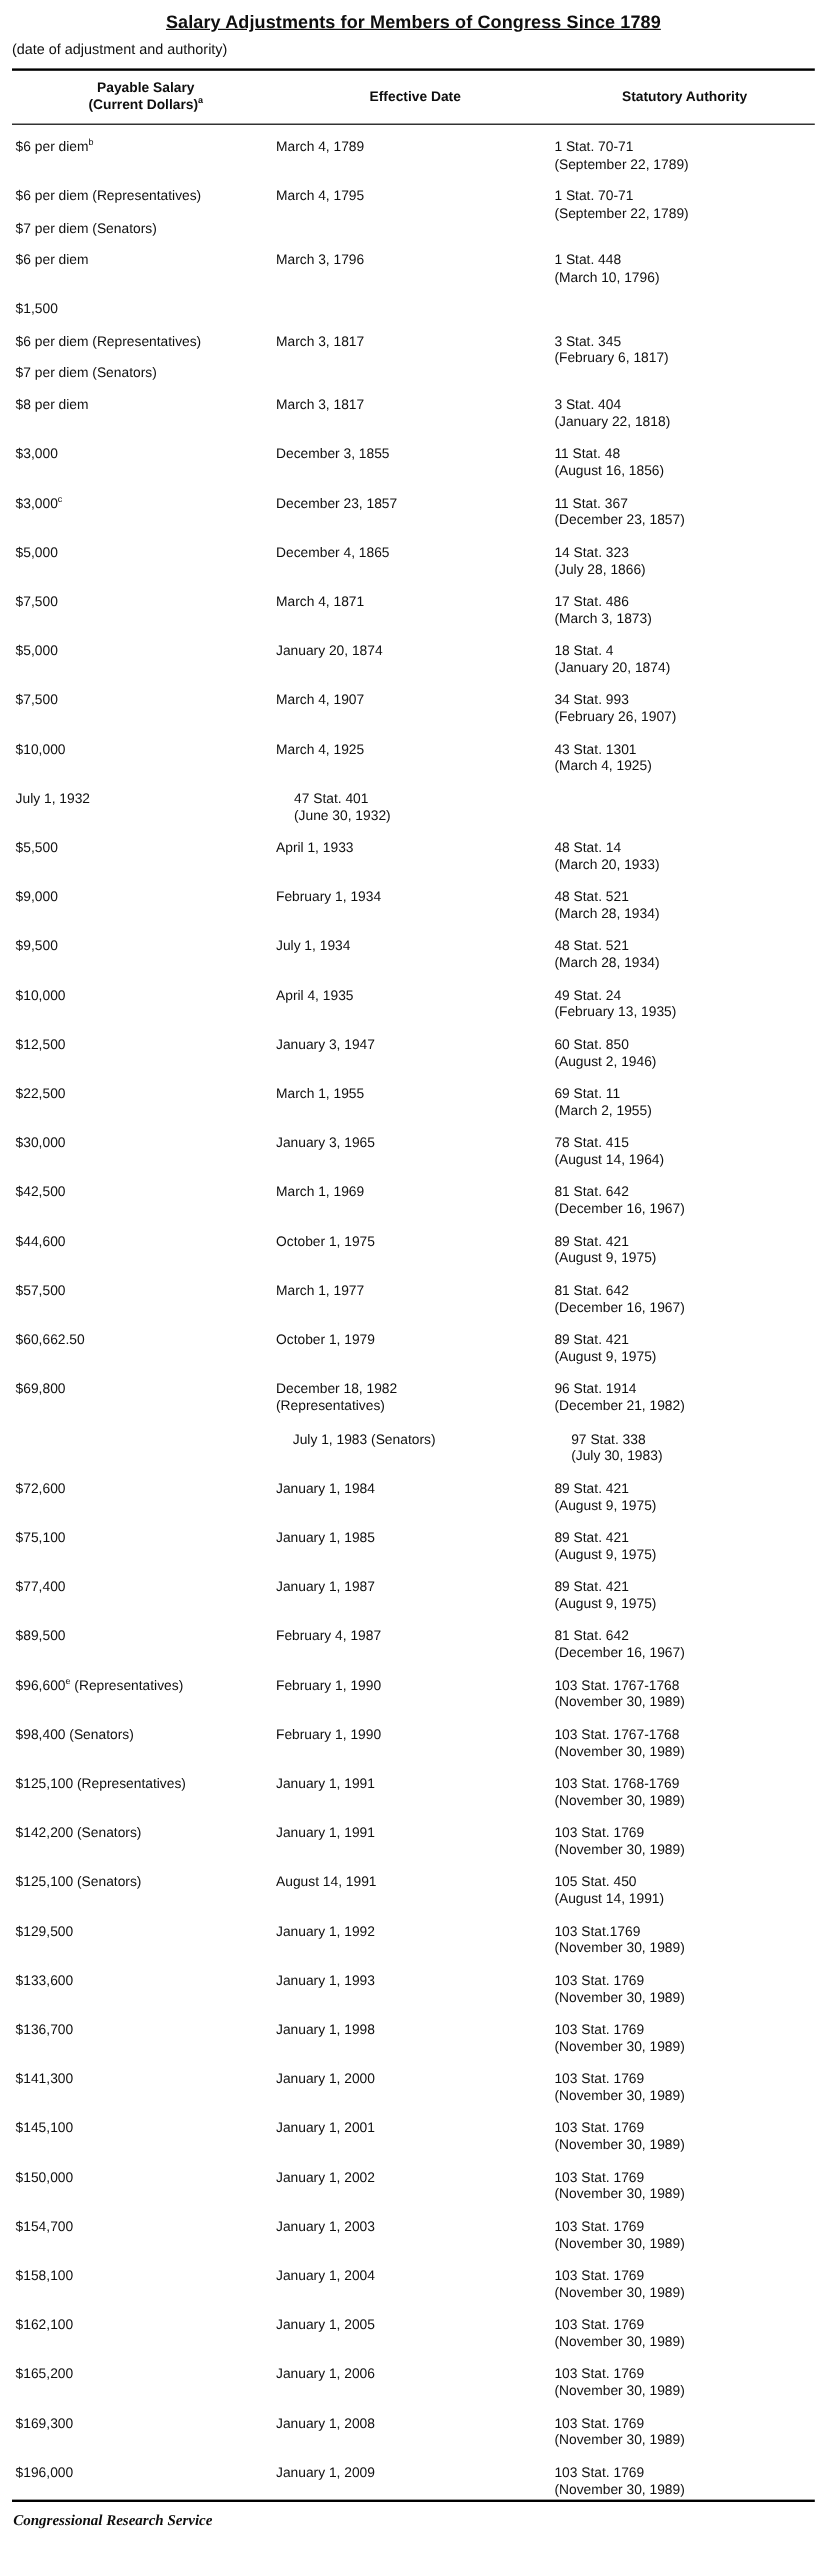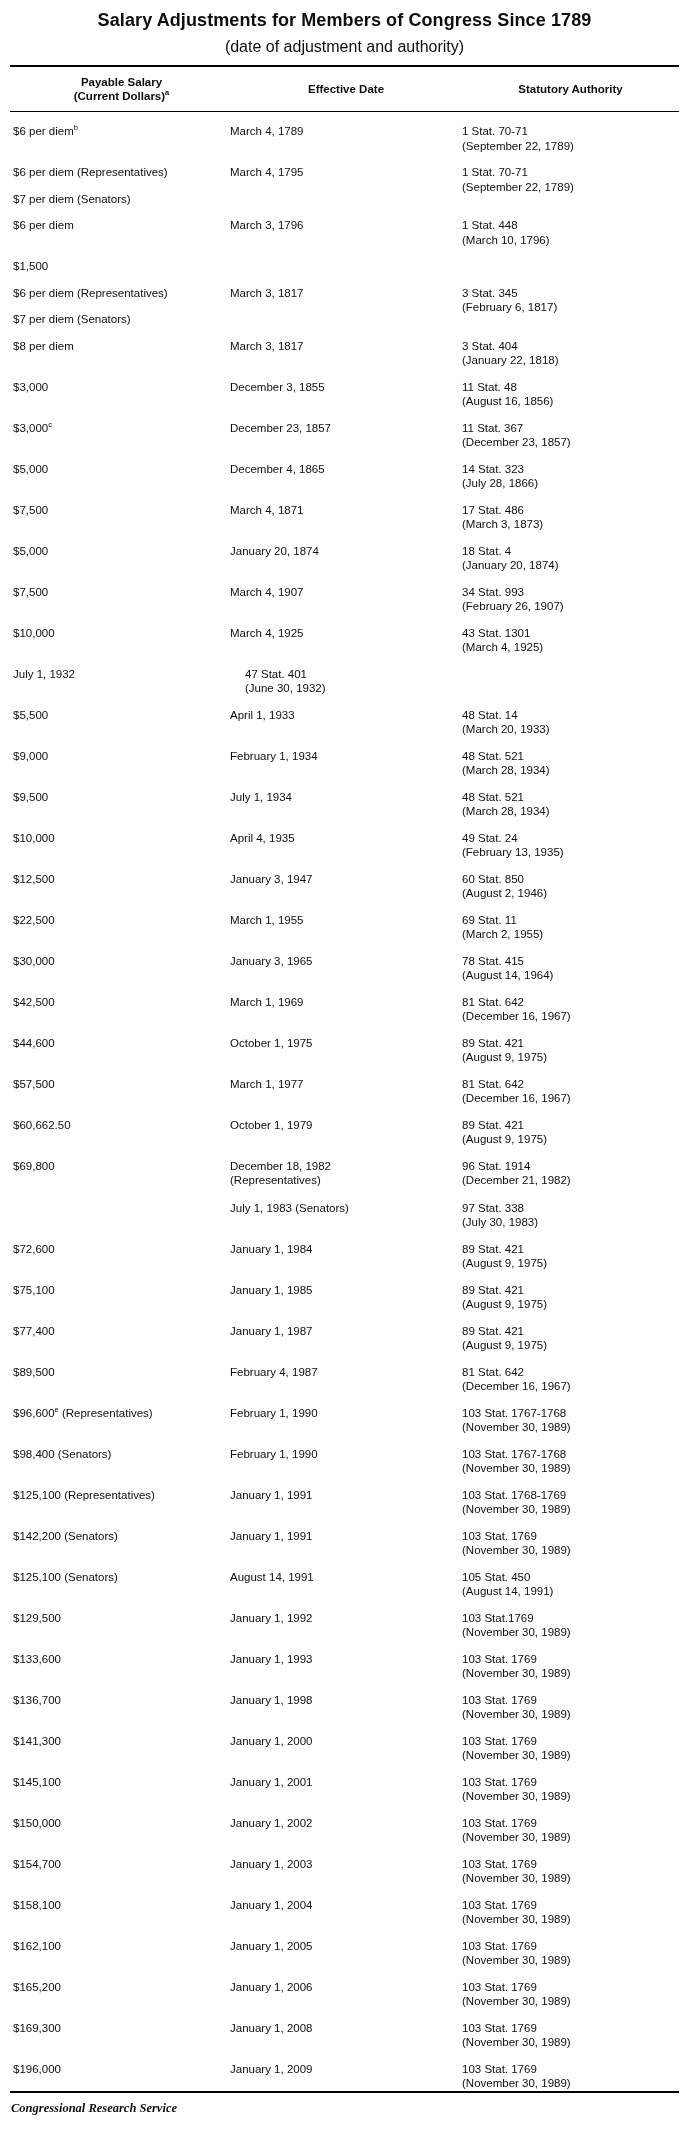--- a/index.html
+++ b/index.html
@@ -4,25 +4,25 @@
 <style>
   html, body { margin:0; padding:0; background:#ffffff; }
   body {
     width:689px;
     font-family:"Liberation Sans", sans-serif;
     color:#0e0e0e;
     -webkit-font-smoothing:antialiased;
   }
   .page { padding:0 10px; }
   .title {
-    text-align:center; font-weight:bold; font-size:18px;
-    margin-top:10px; letter-spacing:0.1px;
+    text-align:center; font-weight:bold; font-size:15px;
+    margin-top:10px; letter-spacing:0.1px;text-decoration:underline;
   }
   .subtitle {
-    text-align:center; font-size:16px; margin-top:7px; margin-bottom:9px;
+    text-align:left; font-size:12px; margin-top:7px; margin-bottom:9px;
   }
   .rule { border-top:2px solid #000; height:0; }
   .rule-thin { border-top:1.8px solid #000; height:0; }
 
   .header-row {
     display:flex; align-items:center;
     padding:8px 0 8px 3px;
     font-weight:bold; font-size:11.5px; line-height:14px;
   }
   .h1 { width:217px; text-align:center; }
@@ -31,21 +31,21 @@
 
   .tbody { }
   .row {
     display:flex;
     padding:12px 0 0 3px;
     font-size:11.5px; line-height:14.5px;
   }
   .c1 { width:217px; }
   .c23 { flex:1; display:block; }
   .entry { display:flex; }
-  .entry + .entry { margin-top:13px; }
+  .entry + .entry { margin-top:13px;margin-left:14px; }
   .e2 { width:232px; }
   .e3 { flex:1; }
   .sal-line + .sal-line { margin-top:12px; }
 
   sup { font-size:7.5px; line-height:0; }
 
   .footer {
     font-family:"Liberation Serif", serif;
     font-style:italic; font-weight:bold;
     font-size:12.5px;

